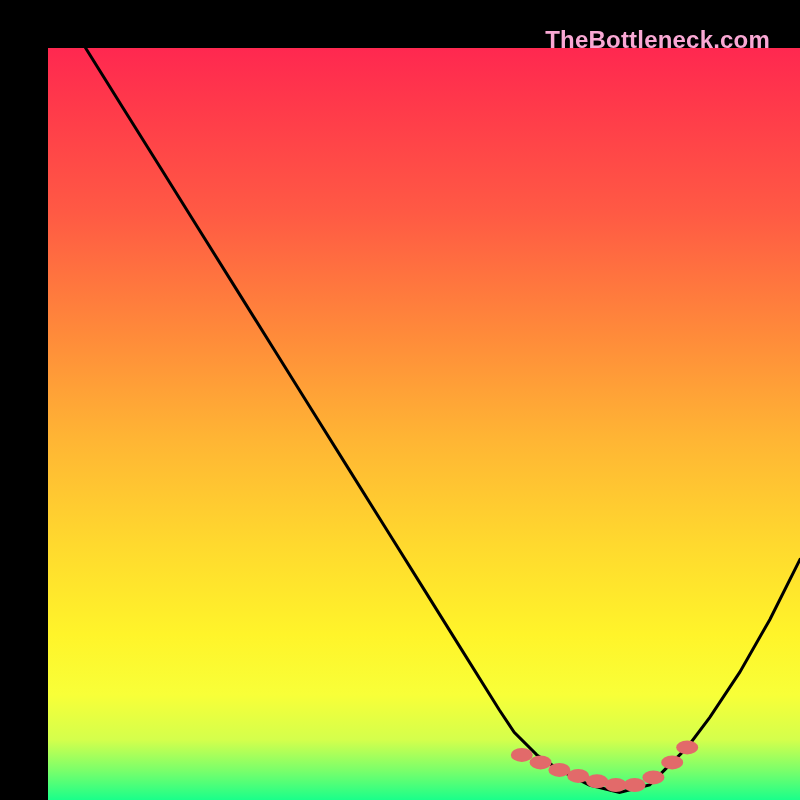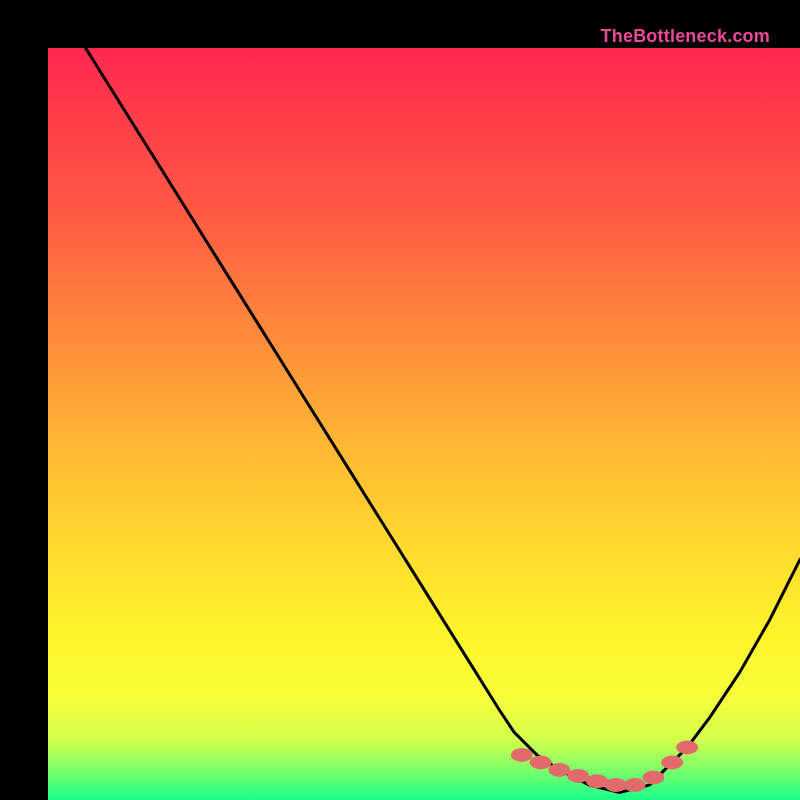--- a/index.html
+++ b/index.html
@@ -36,22 +36,22 @@
       #fff42a 78%,
       #f8ff38 86%,
       #d4ff4c 92%,
       #7cff6a 96%,
       #1aff8a 100%);
   }
   .watermark {
     position: absolute;
     top: 26px;
     right: 30px;
-    color: #ec4899;
-    font-size: 18px;
+    color: #f9a8d4;
+    font-size: 24px;
     font-weight: 600;
     letter-spacing: 0.2px;
     user-select: none;
   }
   svg.curve {
     position: absolute;
     top: 0;
     left: 0;
     width: 752px;
     height: 752px;

